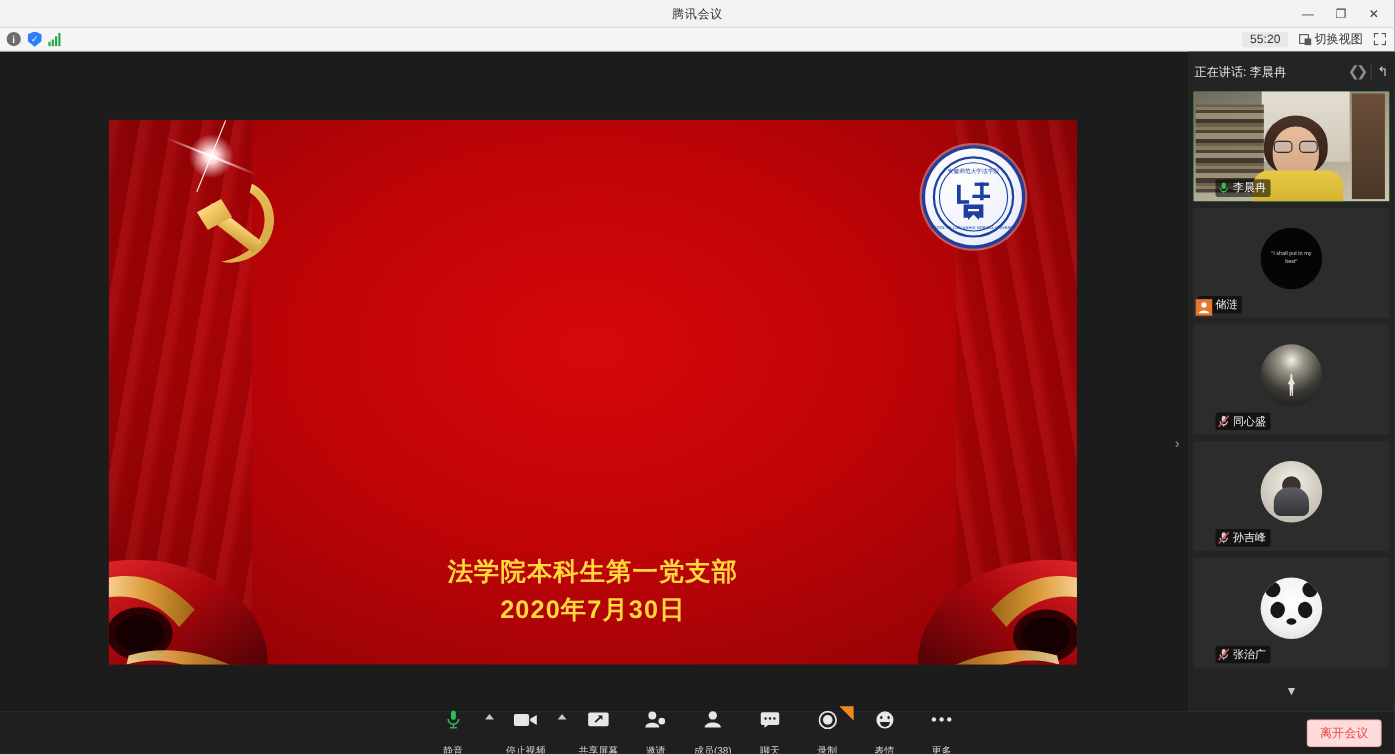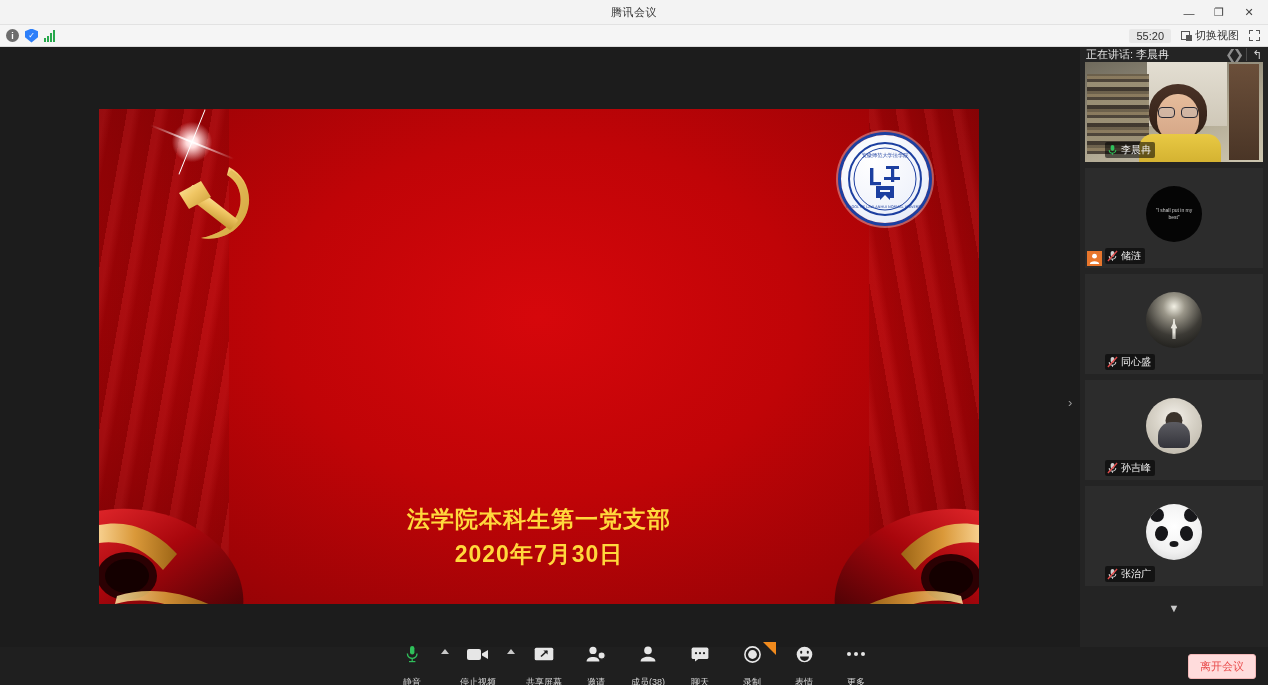--- a/index.html
+++ b/index.html
@@ -165,21 +165,21 @@
     position: absolute; left: 1068px; top: 348px;
     color: #9a9a9a; font-size: 13px;
   }
 
   
   .sidebar {
     position: absolute; top: 47px; right: 0; width: 188px; height: 600px;
     background: #242424;
   }
   .speaking-bar {
-    height: 15px; display: flex; align-items: center; gap: 23px;
+    height: 36px; display: flex; align-items: center; gap: 23px;
     padding: 0 6px; background: #242424;
   }
   .speaking-label { font-size: 11px; color: #e2e2e2; white-space: nowrap; }
   .speaking-icons { margin-left: auto; display: flex; align-items: center; gap: 5px; }
   .chev-pair { display: flex; color: #8d8d8d; font-size: 13px; letter-spacing: -3px; }
   .vdiv { width: 1px; height: 13px; background: #4a4a4a; }
   .back-arrow { color: #cfcfcf; font-size: 12px; }
 
   .tiles { position: relative; height: 555px; overflow: hidden; }
   .tile {
@@ -495,21 +495,21 @@
             <rect x="5.5" y="9.6" width="1" height="2.2" fill="#2fbf5a"></rect>
           </svg>
           <span class="nm">李晨冉</span>
         </div>
       </div>
 
       <div class="tile">
         <div class="avatar-circle av-dark">
           <div class="av-quote">"I shall put in my best"</div>
         </div>
-        <div class="tile-name" style="left:20px">
+        <div class="tile-name" style="left:4px">
           <svg class="mic-ic" viewBox="0 0 12 13">
             <rect x="4" y="1" width="4" height="6.5" rx="2" fill="#cfcfcf"></rect>
             <path d="M2.4 6.4 a3.6 3.6 0 0 0 7.2 0" fill="none" stroke="#cfcfcf" stroke-width="1.1"></path>
             <rect x="5.5" y="9.6" width="1" height="2.2" fill="#cfcfcf"></rect>
             <line x1="1" y1="12" x2="11" y2="1" stroke="#e14b4b" stroke-width="1.5"></line>
           </svg>
           <span class="nm">储涟</span>
         </div>
         <div class="host-badge">
           <svg width="11" height="11" viewBox="0 0 11 11">

